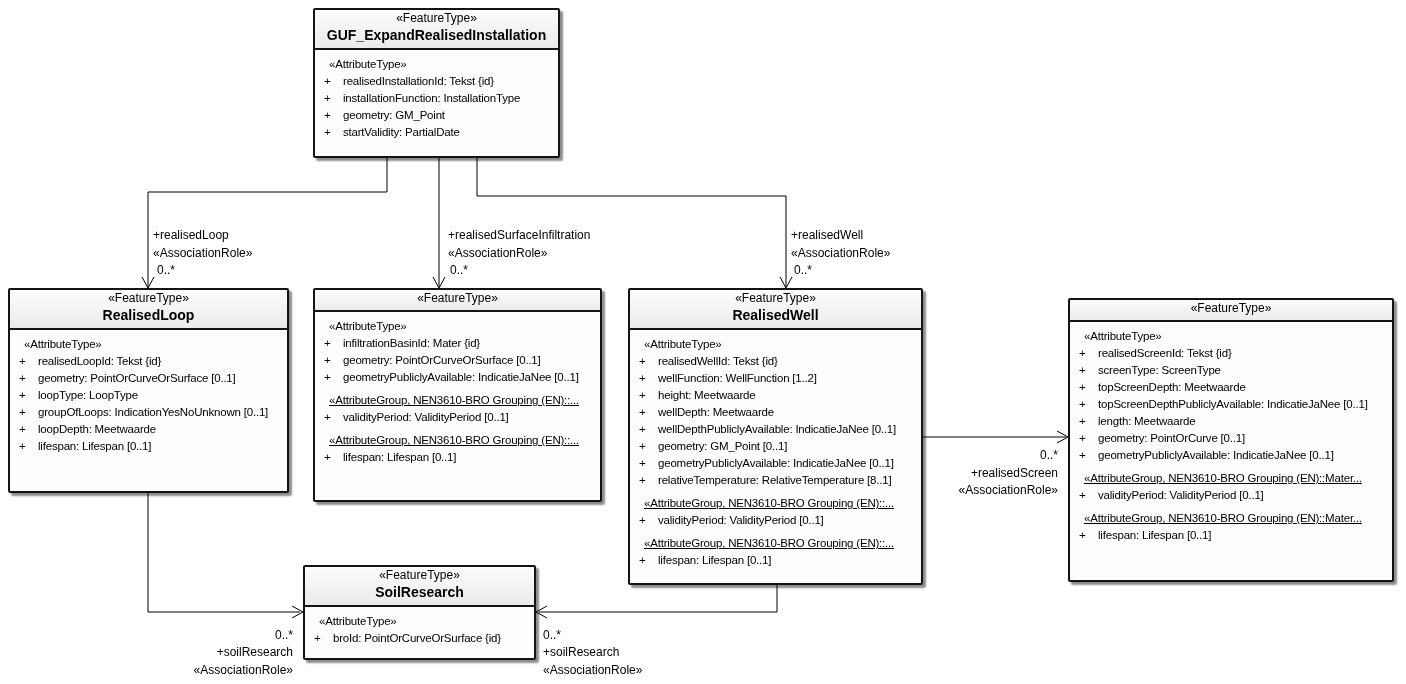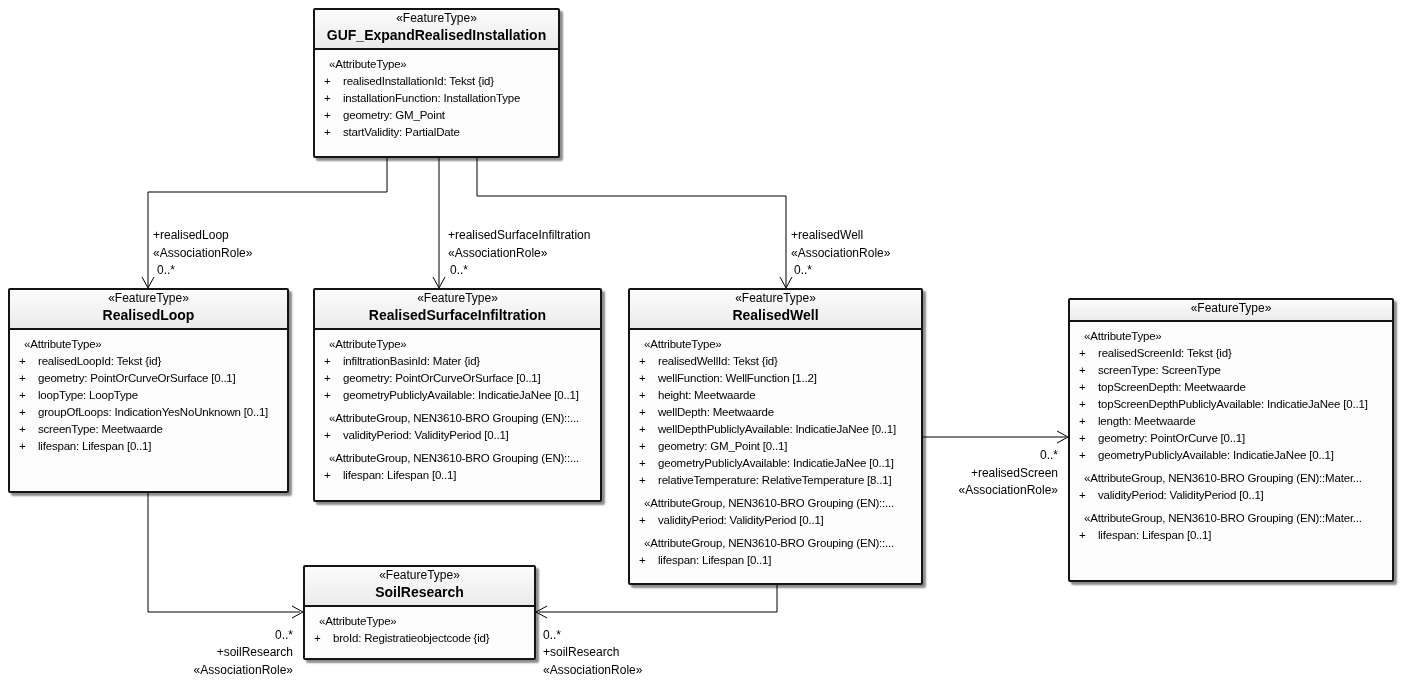--- a/index.html
+++ b/index.html
@@ -24,21 +24,21 @@
     background:linear-gradient(180deg,#fcfcfc,#ebebeb);
     border-bottom:2px solid #141414;
     text-align:center;
     padding:1px 2px 5px;
   }
   .head .stereo-line{font-size:12px;color:#000;}
   .head .name{font-size:14px;font-weight:bold;color:#000;margin-top:2px;}
   .body{padding-top:6px;font-size:11.5px;letter-spacing:-0.2px;color:#000;}
   .row{line-height:17px;height:17px;white-space:nowrap;}
   .row.stereo{padding-left:14px;}
-  .row.group{padding-left:14px;margin-top:6px;}
+  .row.group{padding-left:14px;margin-top:6px;text-decoration:underline;}
   .row.attr{position:relative;padding-left:28px;}
   .row.attr .vis{position:absolute;left:9px;top:0;}
   svg text{font-family:"Liberation Sans",sans-serif;font-size:12px;fill:#000;}
 </style>
 </head>
 <body>
 
 <div id="diagram">
   <svg id="connector-layer" xmlns="http://www.w3.org/2000/svg" viewBox="0 0 1406 684">
       <g>
@@ -102,28 +102,27 @@
       <div class="head">
         <div class="stereo-line">«FeatureType»</div>
         <div class="name">RealisedLoop</div>
       </div>
       <div class="body">
         <div class="row stereo"><span class="txt">«AttributeType»</span></div>
         <div class="row attr"><span class="vis">+</span><span class="txt">realisedLoopId: Tekst {id}</span></div>
         <div class="row attr"><span class="vis">+</span><span class="txt">geometry: PointOrCurveOrSurface [0..1]</span></div>
         <div class="row attr"><span class="vis">+</span><span class="txt">loopType: LoopType</span></div>
         <div class="row attr"><span class="vis">+</span><span class="txt">groupOfLoops: IndicationYesNoUnknown [0..1]</span></div>
-        <div class="row attr"><span class="vis">+</span><span class="txt">screenType: Meetwaarde</span></div>
+        <div class="row attr"><span class="vis">+</span><span class="txt">loopDepth: Meetwaarde</span></div>
         <div class="row attr"><span class="vis">+</span><span class="txt">lifespan: Lifespan [0..1]</span></div>
       </div>
     </div>
     <div class="class-box" style="left: 313px; top: 288px; width: 289px; height: 214px;">
       <div class="head">
         <div class="stereo-line">«FeatureType»</div>
-        <div class="name">RealisedSurfaceInfiltration</div>
       </div>
       <div class="body">
         <div class="row stereo"><span class="txt">«AttributeType»</span></div>
         <div class="row attr"><span class="vis">+</span><span class="txt">infiltrationBasinId: Mater {id}</span></div>
         <div class="row attr"><span class="vis">+</span><span class="txt">geometry: PointOrCurveOrSurface [0..1]</span></div>
         <div class="row attr"><span class="vis">+</span><span class="txt">geometryPubliclyAvailable: IndicatieJaNee [0..1]</span></div>
         <div class="row group"><span class="txt">«AttributeGroup, NEN3610-BRO Grouping (EN)::...</span></div>
         <div class="row attr"><span class="vis">+</span><span class="txt">validityPeriod: ValidityPeriod [0..1]</span></div>
         <div class="row group"><span class="txt">«AttributeGroup, NEN3610-BRO Grouping (EN)::...</span></div>
         <div class="row attr"><span class="vis">+</span><span class="txt">lifespan: Lifespan [0..1]</span></div>
@@ -169,16 +168,16 @@
         <div class="row attr"><span class="vis">+</span><span class="txt">lifespan: Lifespan [0..1]</span></div>
       </div>
     </div>
     <div class="class-box" style="left: 303px; top: 565px; width: 233px; height: 95px;">
       <div class="head">
         <div class="stereo-line">«FeatureType»</div>
         <div class="name">SoilResearch</div>
       </div>
       <div class="body">
         <div class="row stereo"><span class="txt">«AttributeType»</span></div>
-        <div class="row attr"><span class="vis">+</span><span class="txt">broId: Registratieobjectcode {id}</span></div>
+        <div class="row attr"><span class="vis">+</span><span class="txt">broId: PointOrCurveOrSurface {id}</span></div>
       </div>
     </div>
   </div>
 
 </body></html>

